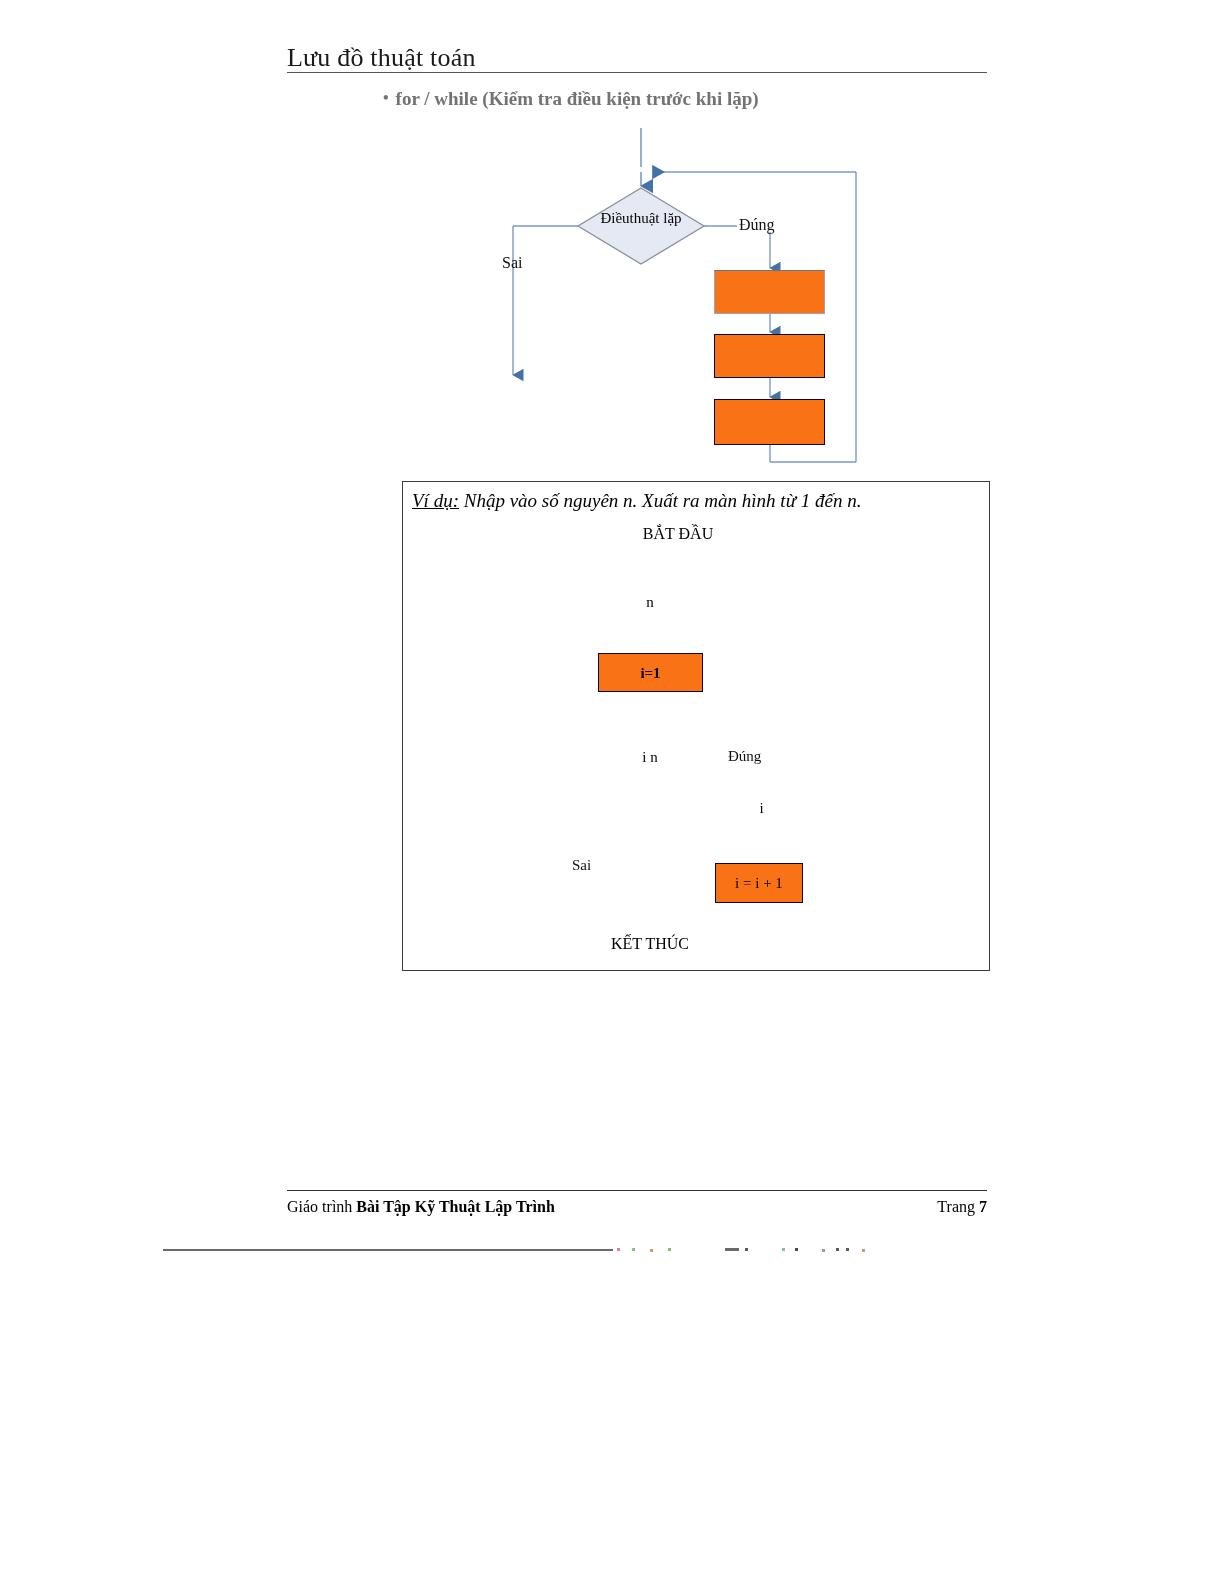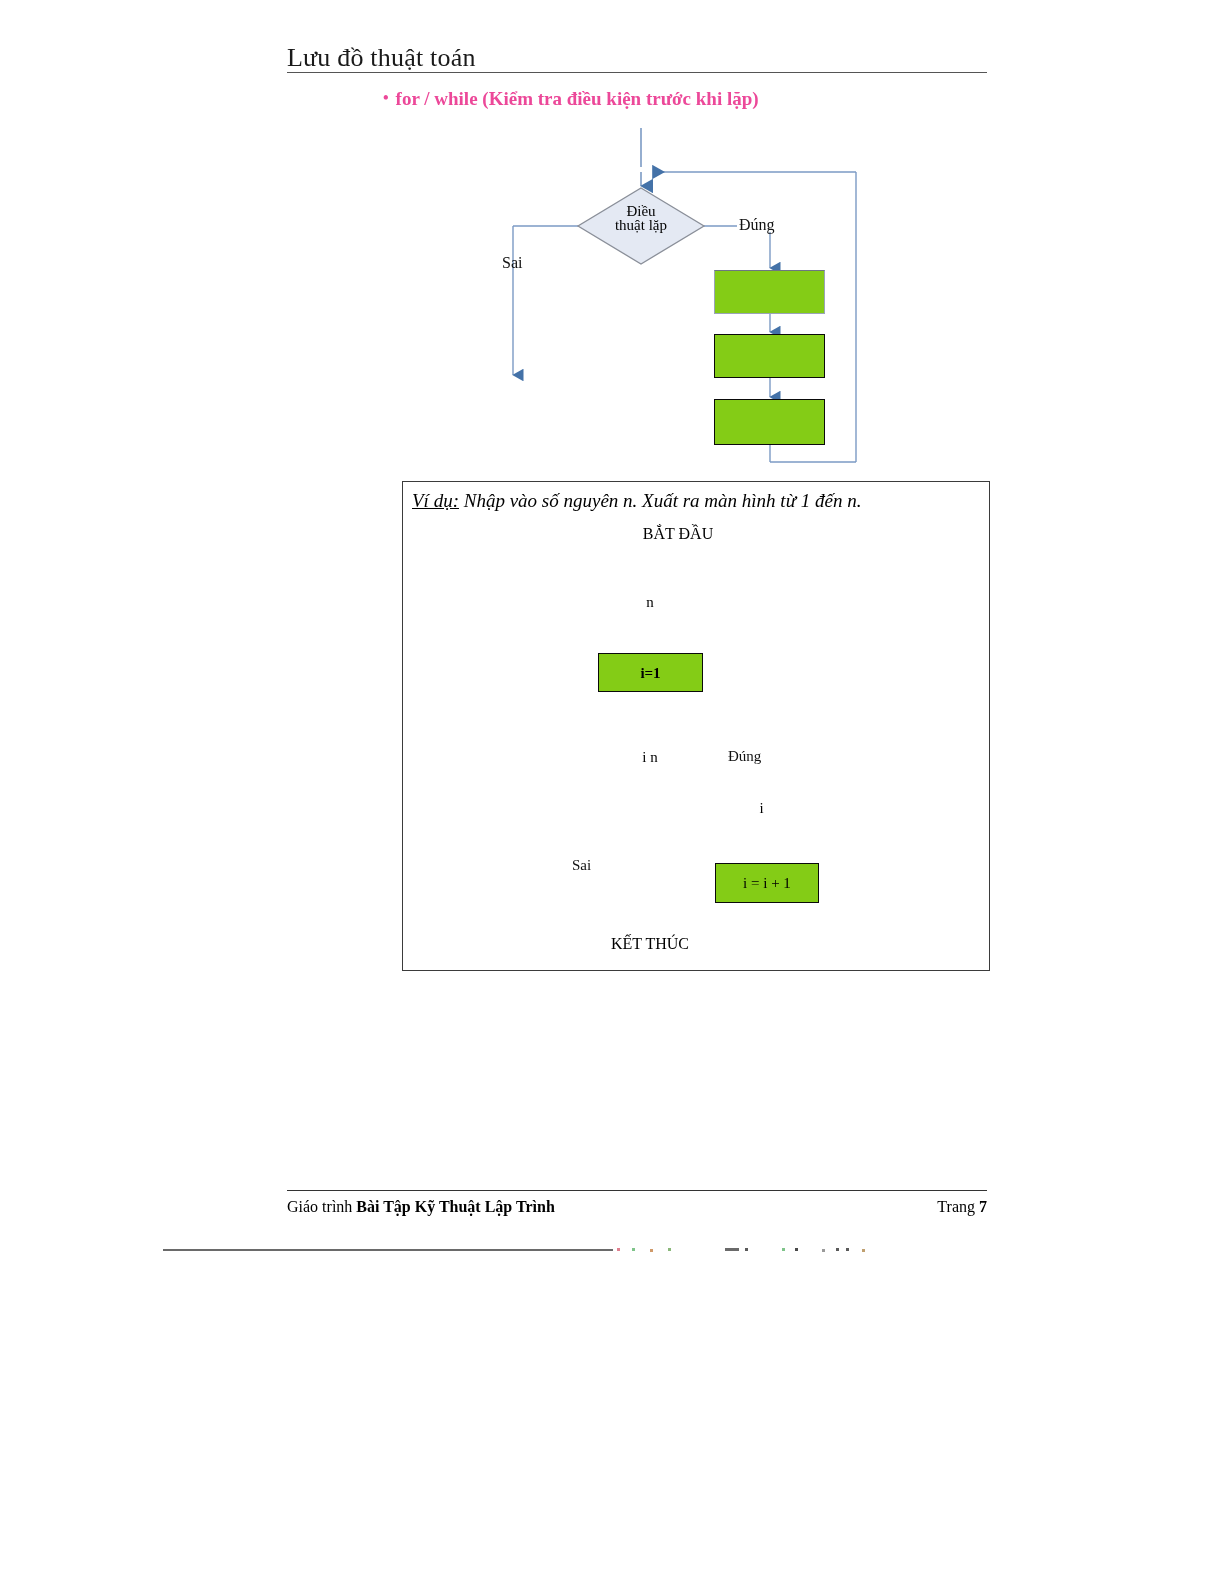--- a/index.html
+++ b/index.html
@@ -42,21 +42,21 @@
 
   
   #bullet-line {
     position: absolute;
     left: 383px;
     top: 86px;
     font-size: 19px;
     font-weight: bold;
     line-height: 24px;
     white-space: nowrap;
-    color: #ec4899;
+    color: #737373;
   }
   #bullet-line .bullet-dot {
     display: inline-block;
     margin-right: 7px;
     font-size: 16px;
     vertical-align: 2px;
   }
 
   
   .flow-wrap { position: absolute; }
@@ -66,27 +66,27 @@
     display: flex;
     align-items: center;
     justify-content: center;
     font-size: 15px;
     line-height: 16px;
     text-align: center;
     color: #000;
     pointer-events: none;
   }
   .shape-text.two-line {
-    flex-direction: column;
+    flex-direction: row;
     line-height: 14px;
   }
 
   .rect-shape {
     position: absolute;
-    background: #84cc16;
+    background: #f97316;
     border: 1.6px solid #0a0a0a;
     box-sizing: border-box;
   }
   .rect-shape.soft {
     border: 1.2px solid #9aa4b8;
     border-top-color: #6d7583;
     border-left-color: #9aa4b8;
   }
 
   .label-text {
@@ -284,21 +284,21 @@
   <div class="shape-text">i  n</div>
 </div>
 
 <div class="label-text" style="left:728px; top:747px; font-size:15px;">Đúng</div>
 <div class="label-text" style="left:572px; top:856px; font-size:15px;">Sai</div>
 
 <div class="flow-wrap" style="left:717px; top:795px; width:89px; height:26px;">
   <div class="shape-text">i</div>
 </div>
 
-<div class="rect-shape" style="left:715px; top:863px; width:104px; height:40px;">
+<div class="rect-shape" style="left:715px; top:863px; width:88px; height:40px;">
   <div class="shape-text">i = i + 1</div>
 </div>
 
 <div class="flow-wrap" style="left:584px; top:931px; width:132px; height:26px;">
   <div class="shape-text" style="font-size:16px;text-align:center;">KẾT THÚC</div>
 </div>
 
 <div id="footer-rule"></div>
 <div id="doc-footer">
   <div><span>Giáo trình </span><span class="bold">Bài Tập Kỹ Thuật Lập Trình</span></div>

